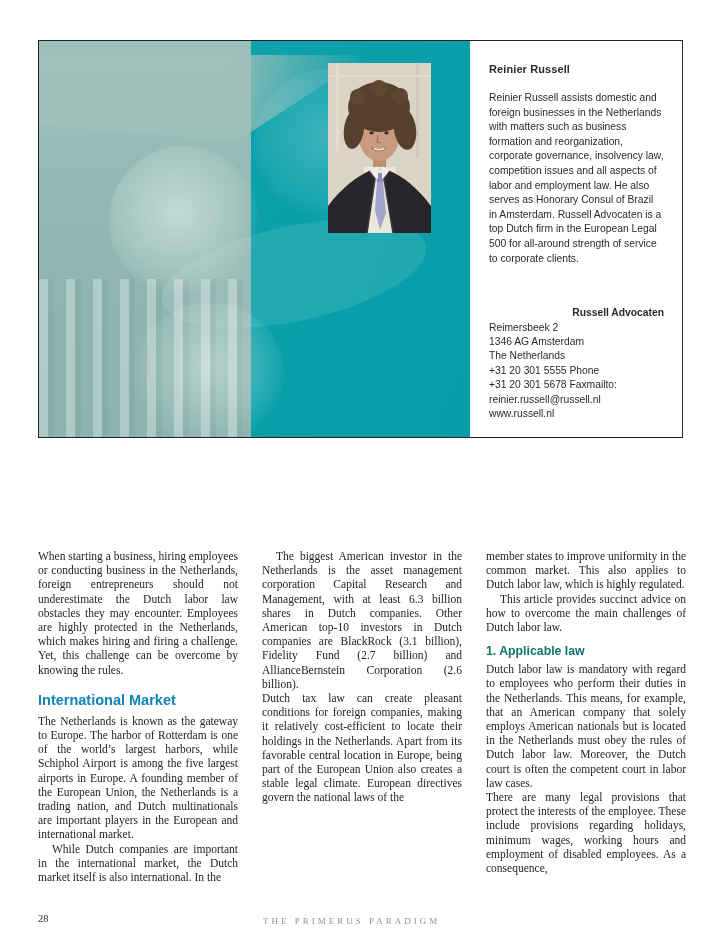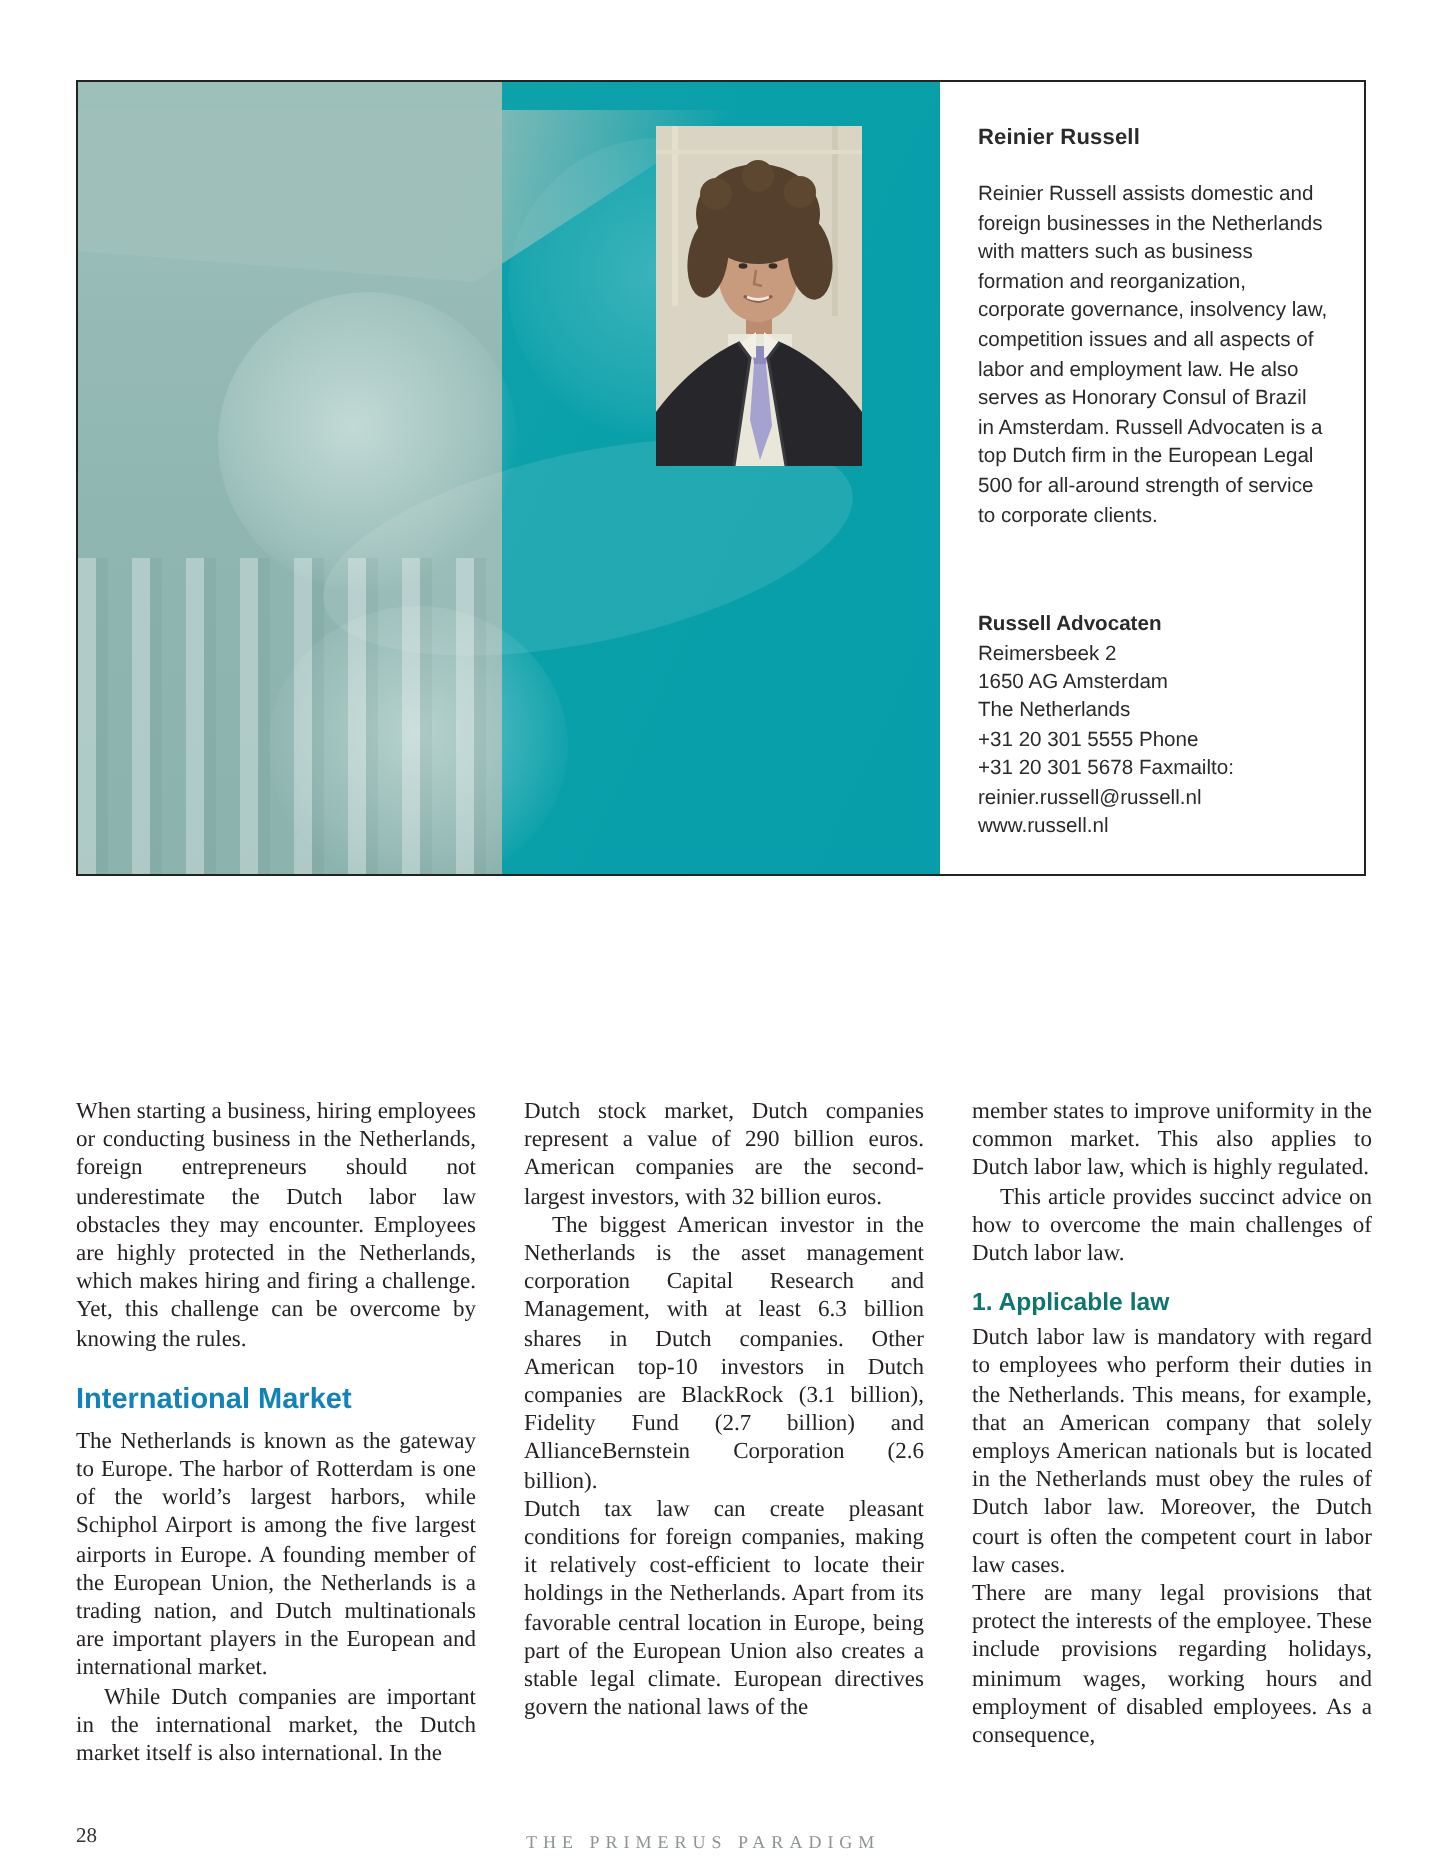--- a/index.html
+++ b/index.html
@@ -25,21 +25,21 @@
   .volute-bottom{position:absolute;left:95px;top:262px;width:150px;height:140px;border-radius:50%;
         background:radial-gradient(circle at 50% 45%,rgba(222,238,235,.5),rgba(222,238,235,.12) 58%,rgba(222,238,235,0) 75%);}
   .flutes{position:absolute;left:0;top:238px;width:208px;height:160px;
         background:repeating-linear-gradient(90deg,rgba(255,255,255,.30) 0 9px,rgba(40,70,66,.06) 9px 15px,rgba(255,255,255,0) 15px 27px);}
   .portrait{position:absolute;left:289px;top:22px;width:103px;height:170px;display:block;}
   .hero-bio{flex:1 1 auto;background:#fff;padding:22px 18px 0 19px;
         font-family:"Liberation Sans",sans-serif;color:#2a2a2a;}
   .bio-name{font-size:11px;font-weight:bold;letter-spacing:.1px;}
   .bio-text{margin-top:16px;font-size:10.3px;line-height:14.6px;}
   .bio-contact{margin-top:40px;font-size:10.3px;line-height:14.4px;}
-  .bio-contact .contact-line:first-child{font-weight:bold;}
+  .bio-contact .contact-line:first-child{font-weight:bold;text-align:right;}
 
   
   .title{position:absolute;left:38px;top:454px;width:620px;
         font-family:"Liberation Sans",sans-serif;font-weight:bold;color:#57585a;
         font-size:31px;line-height:38px;letter-spacing:-.5px;}
 
   
   .columns{position:absolute;left:38px;top:549px;width:649px;display:flex;gap:24px;}
   .col{width:200px;font-size:11.5px;line-height:14.2px;text-align:justify;}
   .col p{margin:0;}
@@ -101,41 +101,40 @@
         <path d="M62 108 L56 116 L65 170" stroke="#3a393f" stroke-width="1.5" fill="none"></path>
       </svg>
     </div>
 
     <div class="hero-bio">
       <div class="bio-name">Reinier Russell</div>
       <div class="bio-text">Reinier Russell assists domestic and foreign businesses in the Netherlands with matters such as business formation and reorganization, corporate governance, insolvency law, competition issues and all aspects of labor and employment law. He also serves as Honorary Consul of Brazil in Amsterdam. Russell Advocaten is a top Dutch firm in the European Legal 500 for all-around strength of service to corporate clients.</div>
       <div class="bio-contact">
         <div class="contact-line">Russell Advocaten</div>
         <div class="contact-line">Reimersbeek 2</div>
-        <div class="contact-line">1650 AG Amsterdam</div>
+        <div class="contact-line">1346 AG Amsterdam</div>
         <div class="contact-line">The Netherlands</div>
         <div class="contact-line">+31 20 301 5555 Phone</div>
         <div class="contact-line">+31 20 301 5678 Faxmailto:</div>
         <div class="contact-line">reinier.russell@russell.nl</div>
         <div class="contact-line">www.russell.nl</div>
       </div>
     </div>
   </div>
 
 
   <div class="columns">
     <div class="col">
       <p>When starting a business, hiring employees or conducting business in the Netherlands, foreign entrepreneurs should not underestimate the Dutch labor law obstacles they may encounter. Employees are highly protected in the Netherlands, which makes hiring and firing a challenge. Yet, this challenge can be overcome by knowing the rules.</p>
       <div class="h2">International Market</div>
       <p>The Netherlands is known as the gateway to Europe. The harbor of Rotterdam is one of the world’s largest harbors, while Schiphol Airport is among the five largest airports in Europe. A founding member of the European Union, the Netherlands is a trading nation, and Dutch multinationals are important players in the European and international market.</p>
       <p class="indent">While Dutch companies are important in the international market, the Dutch market itself is also international. In the</p>
     </div>
 
     <div class="col">
-      <p>Dutch stock market, Dutch companies represent a value of 290 billion euros. American companies are the second-largest investors, with 32 billion euros.</p>
       <p class="indent">The biggest American investor in the Netherlands is the asset management corporation Capital Research and Management, with at least 6.3 billion shares in Dutch companies. Other American top-10 investors in Dutch companies are BlackRock (3.1 billion), Fidelity Fund (2.7 billion) and AllianceBernstein Corporation (2.6 billion).</p>
       <p>Dutch tax law can create pleasant conditions for foreign companies, making it relatively cost-efficient to locate their holdings in the Netherlands. Apart from its favorable central location in Europe, being part of the European Union also creates a stable legal climate. European directives govern the national laws of the</p>
     </div>
 
     <div class="col">
       <p>member states to improve uniformity in the common market. This also applies to Dutch labor law, which is highly regulated.</p>
       <p class="indent">This article provides succinct advice on how to overcome the main challenges of Dutch labor law.</p>
       <div class="h3">1. Applicable law</div>
       <p>Dutch labor law is mandatory with regard to employees who perform their duties in the Netherlands. This means, for example, that an American company that solely employs American nationals but is located in the Netherlands must obey the rules of Dutch labor law. Moreover, the Dutch court is often the competent court in labor law cases.</p>
       <p>There are many legal provisions that protect the interests of the employee. These include provisions regarding holidays, minimum wages, working hours and employment of disabled employees. As a consequence,</p>

